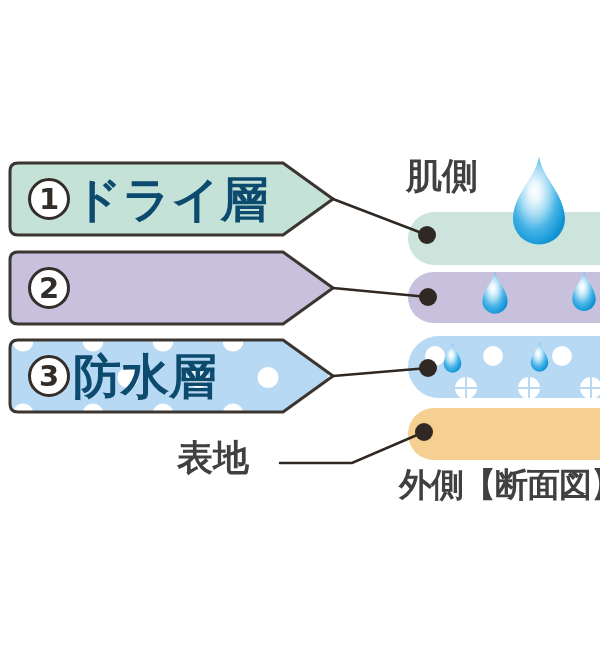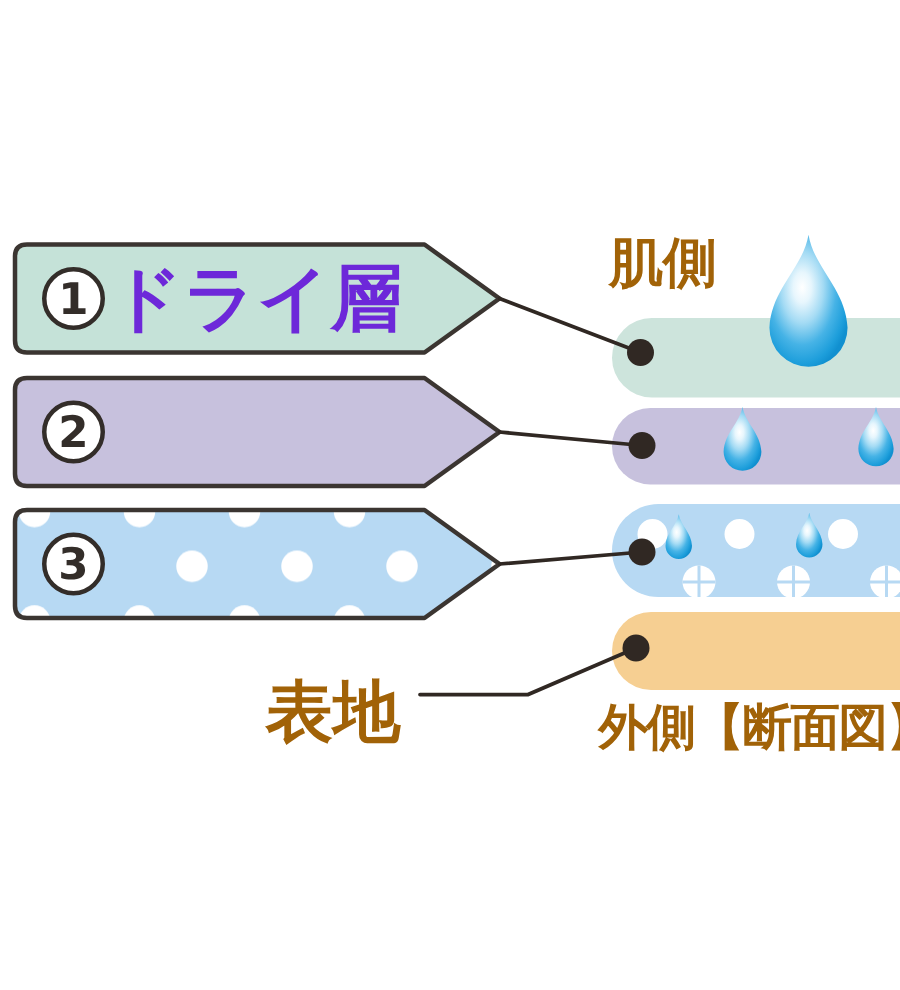--- a/index.html
+++ b/index.html
@@ -10,25 +10,25 @@
   .canvas svg.scene{position:absolute;left:0;top:0;}
   .tag-text{
     position:absolute;left:28px;display:flex;align-items:center;height:72px;gap:3px;
     pointer-events:none;
   }
   .num-circle{
     width:42px;height:42px;box-sizing:border-box;border:3px solid #332d29;border-radius:50%;
     background:#ffffff;display:flex;align-items:center;justify-content:center;
     font-size:29px;font-weight:bold;color:#332d29;flex:0 0 auto;
   }
-  .tag-kanji{font-size:48px;font-weight:bold;color:#6d28d9;line-height:1;white-space:nowrap;text-align:center;}
-  .side-label{position:absolute;font-weight:bold;color:#a16207;line-height:1;white-space:nowrap;}
+  .tag-kanji{font-size:48px;font-weight:bold;color:#0c4a6e;line-height:1;white-space:nowrap;text-align:center;}
+  .side-label{position:absolute;font-weight:bold;color:#404040;line-height:1;white-space:nowrap;}
   .skin-side{left:406px;top:158px;font-size:36px;}
   .outer-side{left:399px;top:468px;font-size:33px;letter-spacing:-1px;}
-  .fabric{left:177px;top:452px;font-size:45px;}
+  .fabric{left:177px;top:440px;font-size:36px;}
 </style>
 </head>
 <body>
 
 <div class="canvas">
 
   <svg class="scene" width="600" height="660" viewBox="0 0 600 660">
     <defs>
       <radialGradient id="dropG" cx="42%" cy="40%" r="64%">
         <stop offset="0%" stop-color="#ffffff"></stop>
@@ -100,19 +100,20 @@
     <span class="num-circle">1</span>
     <span class="tag-kanji">ドライ層</span>
   </div>
 
   <div class="tag-text" style="top:252px;">
     <span class="num-circle">2</span>
   </div>
 
   <div class="tag-text" style="top:340px;">
     <span class="num-circle">3</span>
+    <span class="tag-kanji">防水層</span>
   </div>
 
   <div class="side-label skin-side">肌側</div>
   <div class="side-label fabric">表地</div>
   <div class="side-label outer-side">外側【断面図】</div>
 
 </div>
 
 </body></html>

